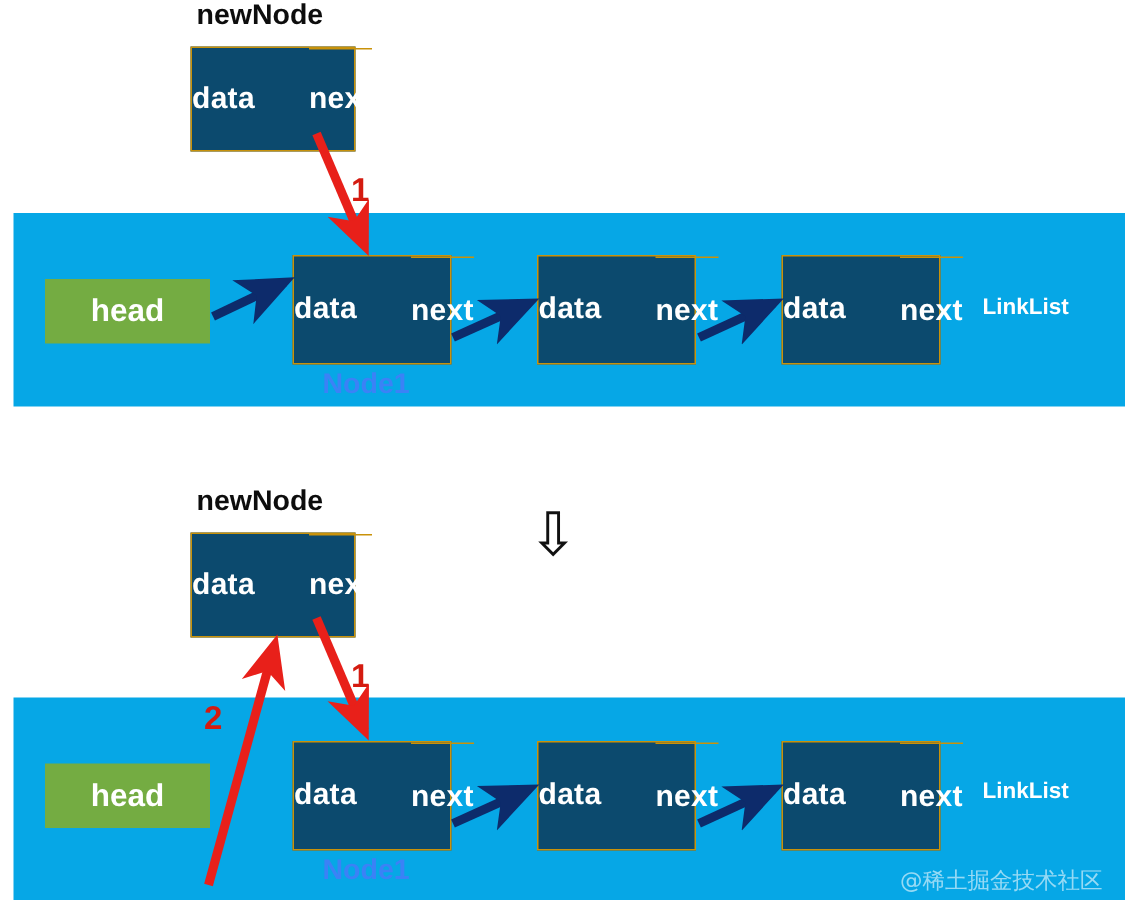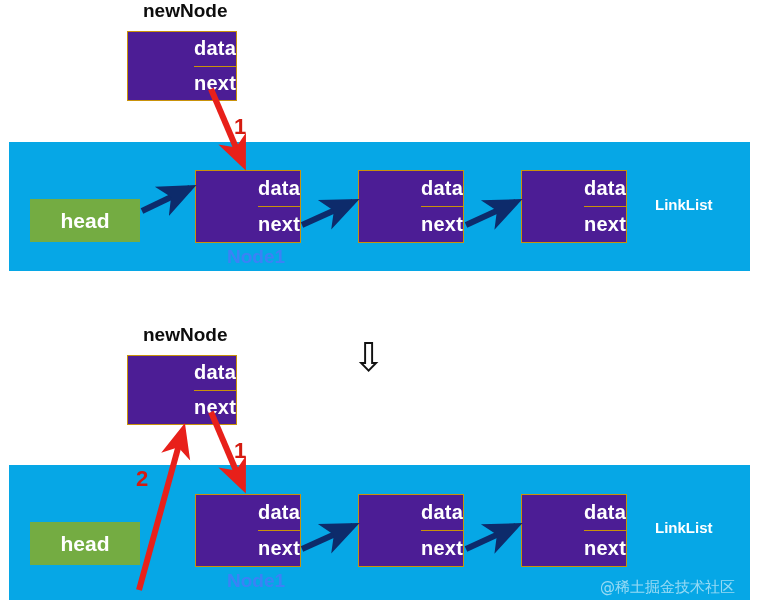--- a/index.html
+++ b/index.html
@@ -27,26 +27,25 @@
     background: #06a7e6;
   }
   #panel-top   { left: 9px;  top: 142px; width: 741px; height: 129px; }
   #panel-bottom{ left: 9px;  top: 465px; width: 741px; height: 135px; }
 
   
   .node {
     position: absolute;
     width: 106px;
     height: 73px;
-    background: #4c1d95;
+    background: #0c4a6e;
     border: 1px solid #c9920a;
     box-sizing: border-box;
     display: flex;
-    flex-direction: column;
-    align-items: flex-end;
+    flex-direction: row;
   }
   .node .cell {
     flex: 1 1 50%;
     display: flex;
     align-items: center;
     justify-content: center;
     color: #ffffff;
     font-size: 20px;
     font-weight: bold;
     letter-spacing: .2px;
@@ -64,30 +63,28 @@
     position: absolute;
     width: 110px;
     height: 43px;
     background: #74ac42;
     display: flex;
     align-items: center;
     justify-content: center;
     color: #ffffff;
     font-size: 21px;
     font-weight: bold;
-    margin-top: 13px;
   }
 
   
   .caption {
     position: absolute;
     font-size: 19px;
     font-weight: bold;
     white-space: nowrap;
-    margin-left: 12px;
   }
   .caption.dark  { color: #0d0d0d; }
   .caption.light { color: #3b82f6; }
 
   .linklist-label {
     position: absolute;
     color: #ffffff;
     font-size: 15px;
     font-weight: bold;
     white-space: nowrap;

